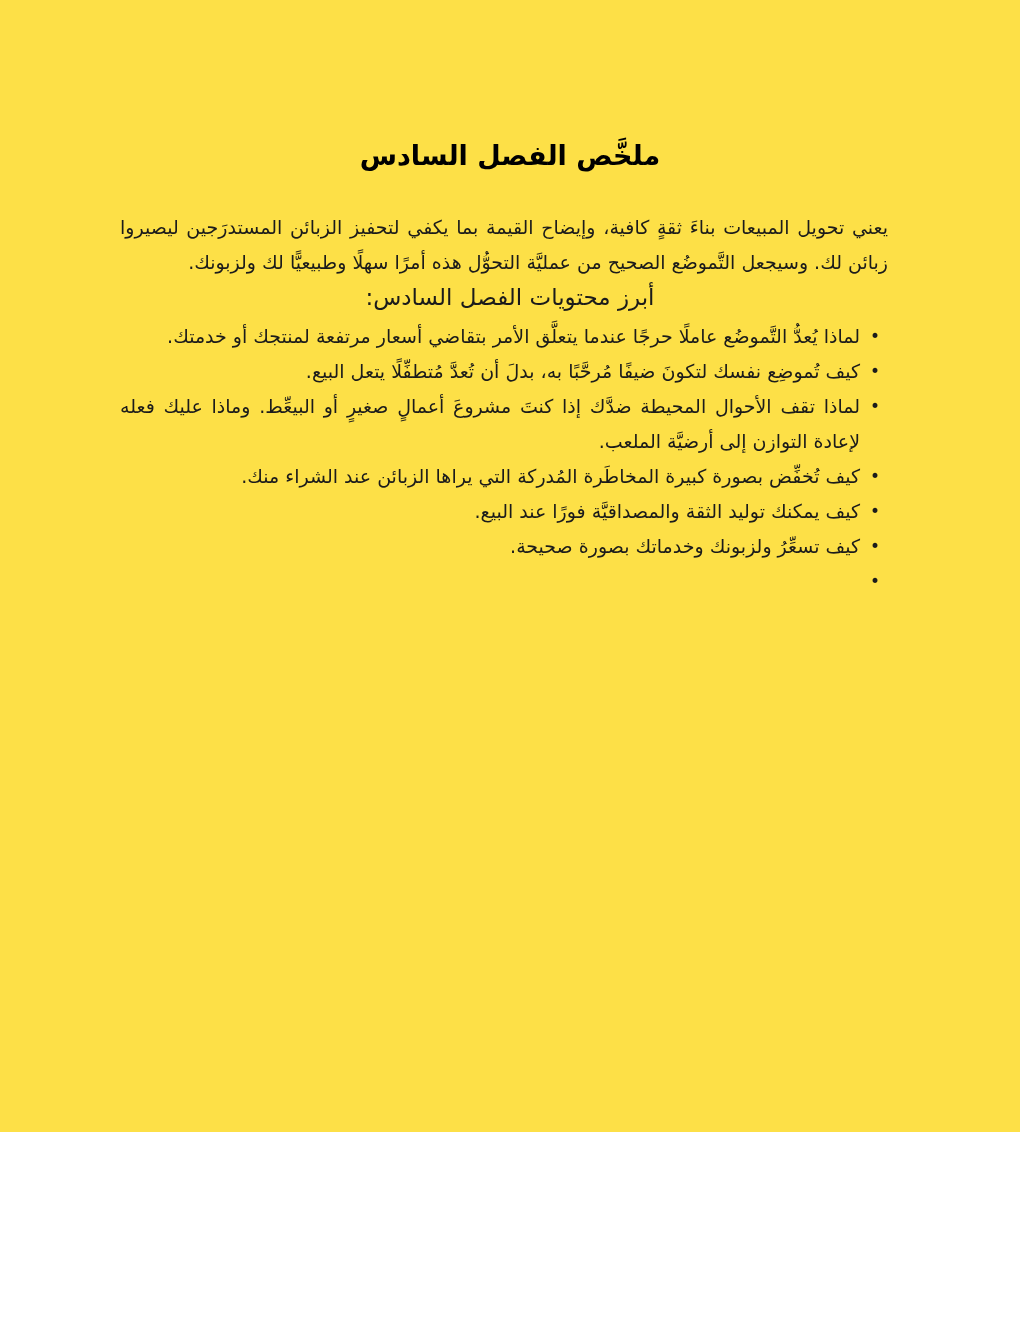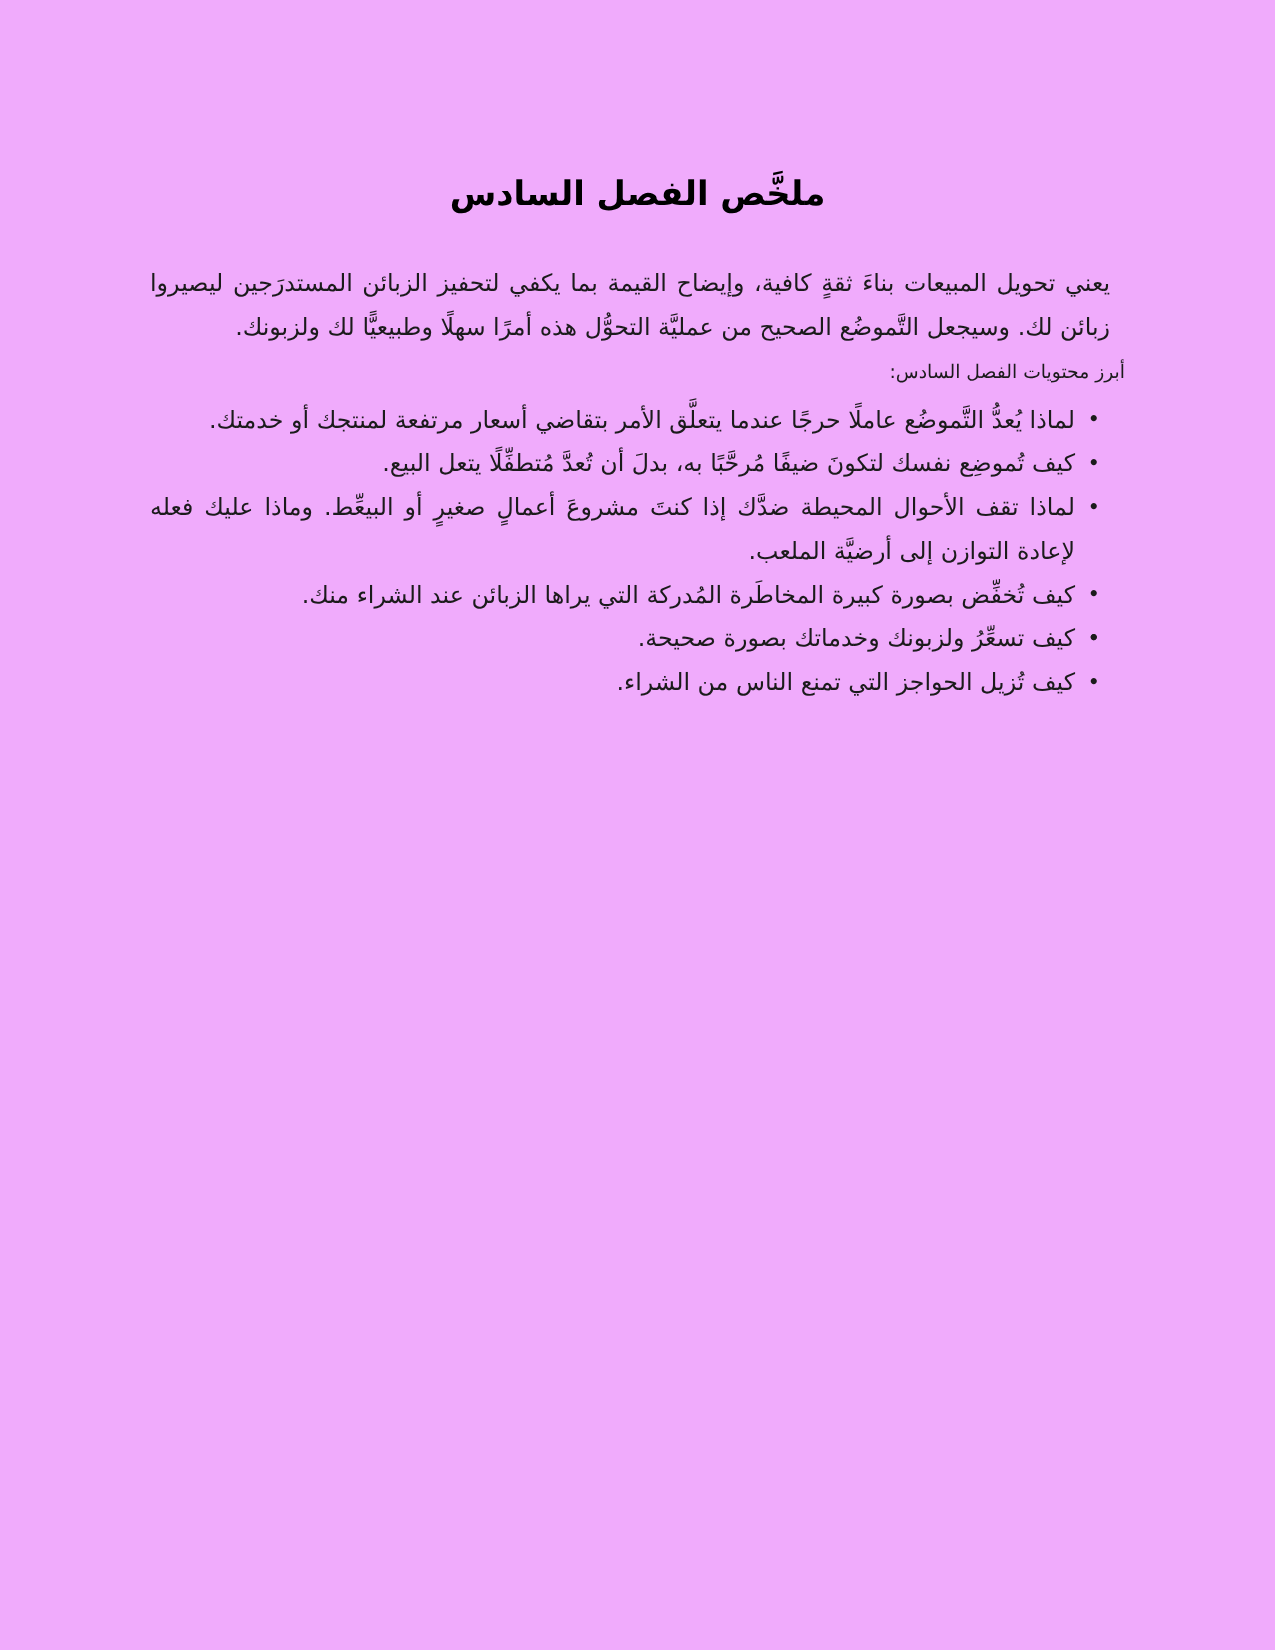--- a/index.html
+++ b/index.html
@@ -3,22 +3,22 @@
 <meta charset="utf-8">
 <style>
   html, body {
     margin: 0;
     padding: 0;
     background: #ffffff;
   }
   .page {
     position: relative;
     width: 1020px;
-    height: 1320px;
-    background: #f0abfc;
+    height: 1132px;
+    background: #fde047;
     overflow: hidden;
     font-family: "DejaVu Sans", sans-serif;
     color: #1b1b1b;
   }
   .content {
     position: absolute;
     top: 0;
     right: 120px;
     left: 120px;
     direction: rtl;
@@ -34,23 +34,23 @@
   }
   .para {
     margin: 34px 12px 0 0;
     font-size: 19px;
     line-height: 35px;
     text-align: justify;
     text-align-last: right;
   }
   .list-intro {
     margin: 0;
-    font-size: 15px;
+    font-size: 23px;
     line-height: 35px;
-    text-align: right;
+    text-align: center;
   }
   ul.highlights {
     margin: 4px 0 0 0;
     padding: 0 40px 0 0;
     list-style: none;
     font-size: 19px;
     line-height: 35px;
   }
   ul.highlights li {
     position: relative;
@@ -89,25 +89,25 @@
       <li>
         <span class="bullet-dot">•</span>
         <span>لماذا تقف الأحوال المحيطة ضدَّك إذا كنتَ مشروعَ أعمالٍ صغيرٍ أو البيعِّط. وماذا عليك فعله لإعادة التوازن إلى أرضيَّة الملعب.</span>
       </li>
       <li>
         <span class="bullet-dot">•</span>
         <span>كيف تُخفِّض بصورة كبيرة المخاطَرة المُدركة التي يراها الزبائن عند الشراء منك.</span>
       </li>
       <li>
         <span class="bullet-dot">•</span>
+        <span>كيف يمكنك توليد الثقة والمصداقيَّة فورًا عند البيع.</span>
       </li>
       <li>
         <span class="bullet-dot">•</span>
         <span>كيف تسعِّرُ ولزبونك وخدماتك بصورة صحيحة.</span>
       </li>
       <li>
         <span class="bullet-dot">•</span>
-        <span>كيف تُزيل الحواجز التي تمنع الناس من الشراء.</span>
       </li>
     </ul>
 
   </div>
 </div>
 
 </body></html>

